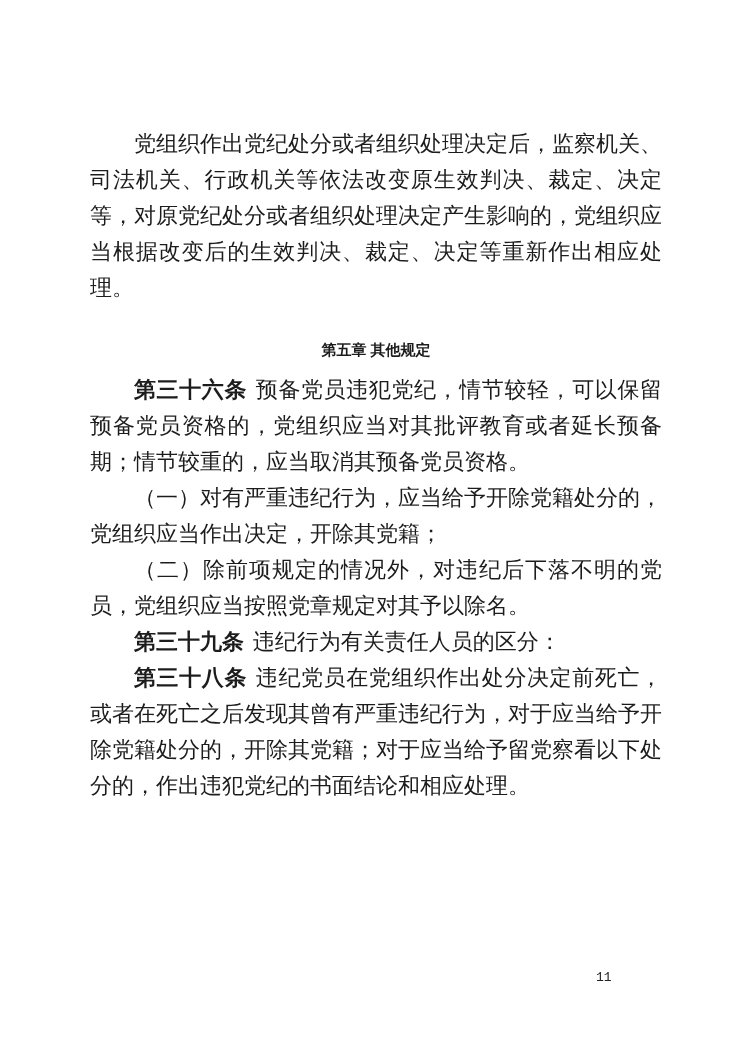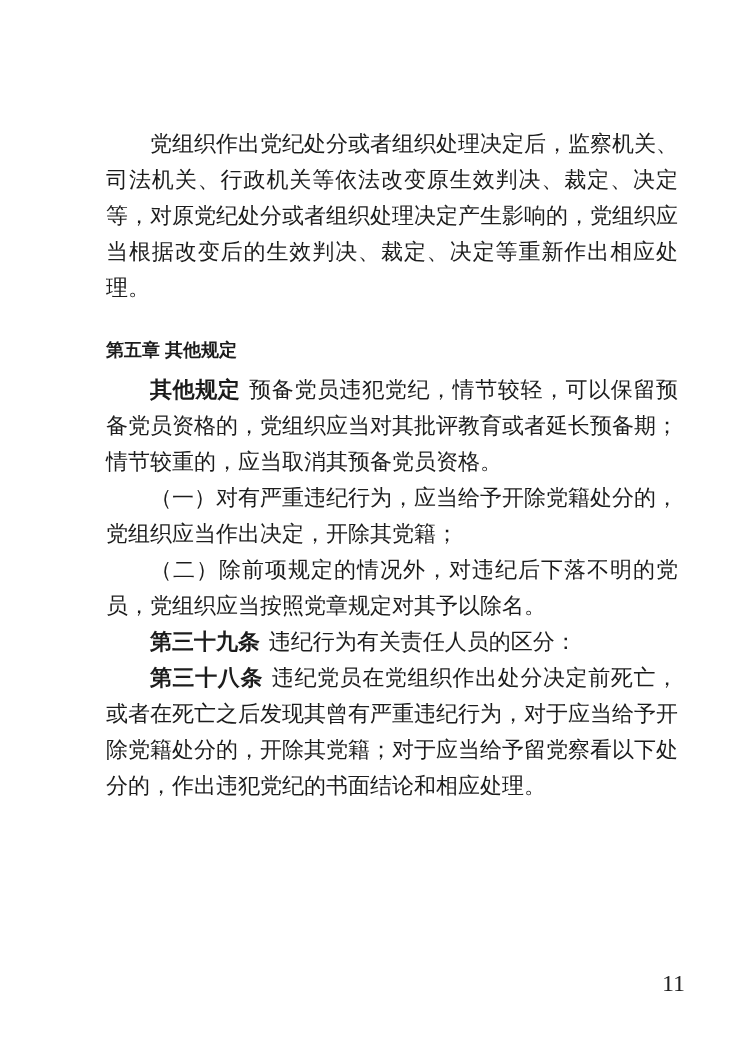--- a/index.html
+++ b/index.html
@@ -8,68 +8,68 @@
     background: #ffffff;
   }
   .page {
     position: relative;
     width: 698px;
     height: 1060px;
     background: #ffffff;
     overflow: hidden;
     font-family: "Liberation Serif", "DejaVu Serif", serif;
     color: #1c1c1c;
-    margin-left: 16px;
   }
   .content {
     position: absolute;
     left: 90px;
     top: 126px;
     width: 572px;
     font-size: 22px;
     line-height: 36px;
     text-align: justify;
     text-justify: inter-ideograph;
   }
   .body-para {
     margin: 0;
     text-indent: 2em;
   }
   .chapter-heading {
     margin: 26px 0 4px 0;
     font-family: "Liberation Sans", "DejaVu Sans", sans-serif;
-    font-size: 18px;
+    font-size: 15px;
     font-weight: bold;
     line-height: 36px;
+    text-align: center;
     text-indent: 0;
   }
   .article-lead {
     font-weight: bold;
     margin-right: 0.4em;
   }
   .page-number {
     position: absolute;
-    left: 646px;
+    left: 596px;
     top: 970px;
-    font-family: Liberation Serif, serif;
-    font-size: 24px;
+    font-family: Liberation Mono, monospace;
+    font-size: 13px;
     color: #222222;
   }
 </style>
 </head>
 <body>
 
 <div class="page">
   <div class="content">
 
     <p class="body-para"><span>党组织作出党纪处分或者组织处理决定后，监察机关、司法机关、行政机关等依法改变原生效判决、裁定、决定等，对原党纪处分或者组织处理决定产生影响的，党组织应当根据改变后的生效判决、裁定、决定等重新作出相应处理。</span></p>
 
     <h2 class="chapter-heading">第五章 其他规定</h2>
 
-    <p class="body-para"><span class="article-lead">其他规定</span><span>预备党员违犯党纪，情节较轻，可以保留预备党员资格的，党组织应当对其批评教育或者延长预备期；情节较重的，应当取消其预备党员资格。</span></p>
+    <p class="body-para"><span class="article-lead">第三十六条</span><span>预备党员违犯党纪，情节较轻，可以保留预备党员资格的，党组织应当对其批评教育或者延长预备期；情节较重的，应当取消其预备党员资格。</span></p>
 
 
     <p class="body-para"><span>（一）对有严重违纪行为，应当给予开除党籍处分的，党组织应当作出决定，开除其党籍；</span></p>
 
     <p class="body-para"><span>（二）除前项规定的情况外，对违纪后下落不明的党员，党组织应当按照党章规定对其予以除名。</span></p>
 
     <p class="body-para"><span class="article-lead">第三十九条</span><span>违纪行为有关责任人员的区分：</span></p>
 
     <p class="body-para"><span class="article-lead">第三十八条</span><span>违纪党员在党组织作出处分决定前死亡，或者在死亡之后发现其曾有严重违纪行为，对于应当给予开除党籍处分的，开除其党籍；对于应当给予留党察看以下处分的，作出违犯党纪的书面结论和相应处理。</span></p>
 

